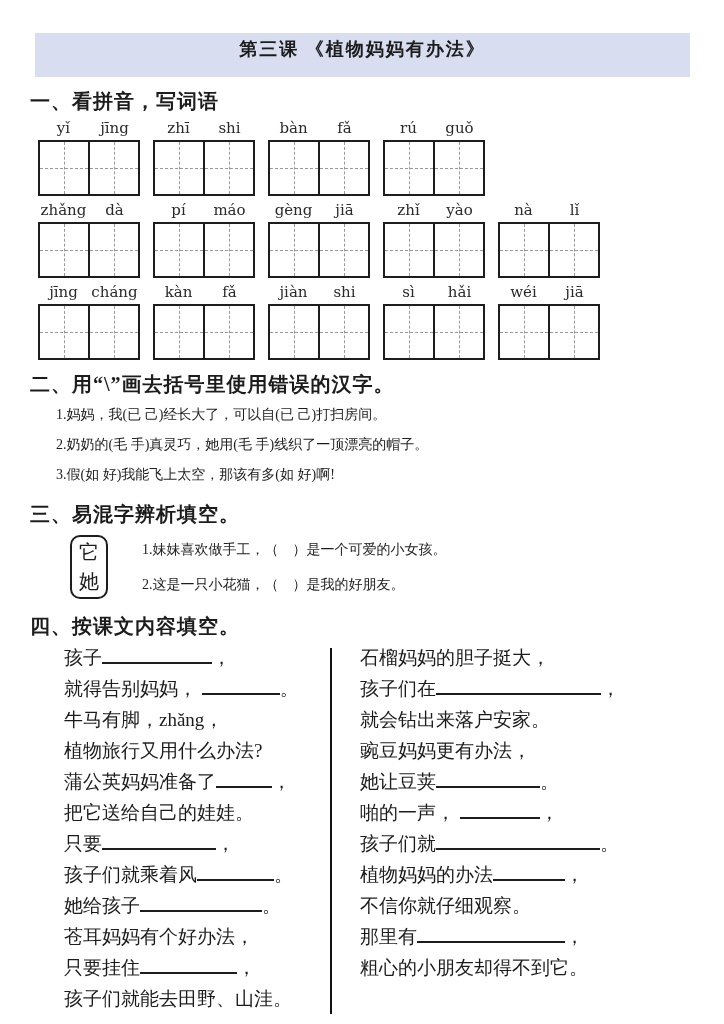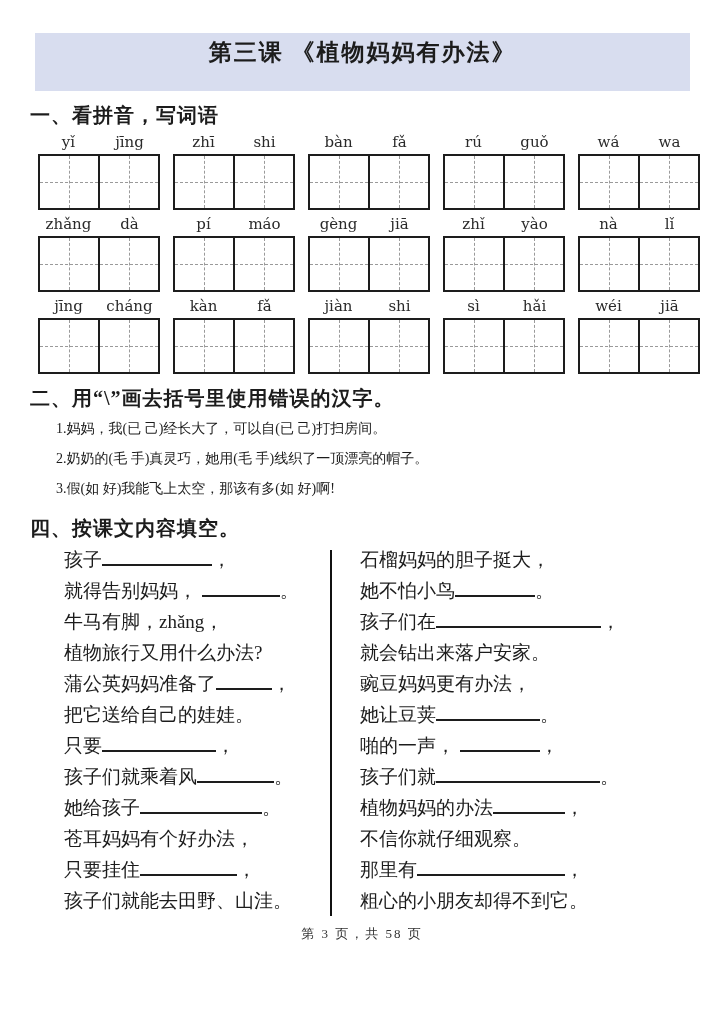--- a/index.html
+++ b/index.html
@@ -10,38 +10,38 @@
     color:#1c1c1c;
     overflow:hidden;
   }
   .page{position:relative;width:724px;height:1024px;}
 
   
   .title-bar{
     margin:33px 34px 0 35px;
     background:#d8ddef;
     text-align:center;
-    font-size:23px;
+    font-size:18px;
     font-weight:bold;
-    padding:4px 0 23px 0;
+    padding:4px 0 16px 0;
     letter-spacing:2px;
   }
 
   
   .section-heading{
     font-size:20px;
     font-weight:bold;
     margin:11px 0 2px 30px;
     letter-spacing:1px;
   }
 
   
   .py-grid{margin:4px 34px 0 38px;}
   .py-row{display:flex;gap:13px;margin-bottom:5px;}
-  .py-group{width:122px;flex:none;}
+  .py-group{width:102px;flex:none;}
   .py-labels{display:flex;height:21px;font-size:15px;color:#2a2a2a;
     font-family:"DejaVu Serif",serif;}
   .py-labels span{width:50%;text-align:center;}
   .box-pair{display:flex;height:52px;border:2px solid #1d1d1d;background:#fff;}
   .tian{flex:1;position:relative;}
   .tian + .tian{border-left:2px solid #1d1d1d;}
   .tian::before{content:"";position:absolute;left:50%;top:0;bottom:0;
     border-left:1px dashed #9a9a9a;}
   .tian::after{content:"";position:absolute;top:50%;left:0;right:0;
     border-top:1px dashed #9a9a9a;}
@@ -113,30 +113,20 @@
           <div class="py-group">
             <div class="py-labels">
               <span>rú</span>
               <span>guǒ</span>
             </div>
             <div class="box-pair">
               <div class="tian"></div>
               <div class="tian"></div>
             </div>
           </div>
-          <div class="py-group">
-            <div class="py-labels">
-              <span>wá</span>
-              <span>wa</span>
-            </div>
-            <div class="box-pair">
-              <div class="tian"></div>
-              <div class="tian"></div>
-            </div>
-          </div>
         </div>
         <div class="py-row">
           <div class="py-group">
             <div class="py-labels">
               <span>zhǎng</span>
               <span>dà</span>
             </div>
             <div class="box-pair">
               <div class="tian"></div>
               <div class="tian"></div>
@@ -240,20 +230,33 @@
 
   <div>
     <div class="section-heading">二、用“\”画去括号里使用错误的汉字。</div>
     <div id="s2-items">
         <div class="ex-item">1.妈妈，我(已 己)经长大了，可以自(已 己)打扫房间。</div>
         <div class="ex-item">2.奶奶的(毛 手)真灵巧，她用(毛 手)线织了一顶漂亮的帽子。</div>
         <div class="ex-item">3.假(如 好)我能飞上太空，那该有多(如 好)啊!</div>
       </div>
   </div>
 
+  <div>
+    <div class="section-heading">三、易混字辨析填空。</div>
+    <div class="s3-body">
+      <div class="char-box">
+        <span>它</span>
+        <span>她</span>
+      </div>
+      <div class="s3-items" id="s3-items">
+          <div class="ex-item">1.妹妹喜欢做手工，（　）是一个可爱的小女孩。</div>
+          <div class="ex-item">2.这是一只小花猫，（　）是我的好朋友。</div>
+        </div>
+    </div>
+  </div>
 
   <div>
     <div class="section-heading">四、按课文内容填空。</div>
     <div class="s4-cols">
       <div class="col-left" id="s4-left">
           <div class="cloze-line"><span>孩子</span><span class="blank" style="width: 110px;"></span><span>，</span></div>
           <div class="cloze-line"><span>就得告别妈妈， </span><span class="blank" style="width: 78px;"></span><span>。</span></div>
           <div class="cloze-line"><span>牛马有脚，zhǎng，</span></div>
           <div class="cloze-line"><span>植物旅行又用什么办法?</span></div>
           <div class="cloze-line"><span>蒲公英妈妈准备了</span><span class="blank" style="width: 56px;"></span><span>，</span></div>
@@ -261,21 +264,20 @@
           <div class="cloze-line"><span>只要</span><span class="blank" style="width: 114px;"></span><span>，</span></div>
           <div class="cloze-line"><span>孩子们就乘着风</span><span class="blank" style="width: 77px;"></span><span>。</span></div>
           <div class="cloze-line"><span>她给孩子</span><span class="blank" style="width: 122px;"></span><span>。</span></div>
           <div class="cloze-line"><span>苍耳妈妈有个好办法，</span></div>
           <div class="cloze-line"><span>只要挂住</span><span class="blank" style="width: 97px;"></span><span>，</span></div>
           <div class="cloze-line"><span>孩子们就能去田野、山洼。</span></div>
         </div>
       <div class="vdiv"></div>
       <div class="col-right" id="s4-right">
           <div class="cloze-line"><span>石榴妈妈的胆子挺大，</span></div>
-          <div class="cloze-line"><span>她不怕小鸟</span><span class="blank" style="width: 80px;"></span><span>。</span></div>
           <div class="cloze-line"><span>孩子们在</span><span class="blank" style="width: 165px;"></span><span>，</span></div>
           <div class="cloze-line"><span>就会钻出来落户安家。</span></div>
           <div class="cloze-line"><span>豌豆妈妈更有办法，</span></div>
           <div class="cloze-line"><span>她让豆荚</span><span class="blank" style="width: 104px;"></span><span>。</span></div>
           <div class="cloze-line"><span>啪的一声， </span><span class="blank" style="width: 80px;"></span><span>，</span></div>
           <div class="cloze-line"><span>孩子们就</span><span class="blank" style="width: 164px;"></span><span>。</span></div>
           <div class="cloze-line"><span>植物妈妈的办法</span><span class="blank" style="width: 72px;"></span><span>，</span></div>
           <div class="cloze-line"><span>不信你就仔细观察。</span></div>
           <div class="cloze-line"><span>那里有</span><span class="blank" style="width: 148px;"></span><span>，</span></div>
           <div class="cloze-line"><span>粗心的小朋友却得不到它。</span></div>

